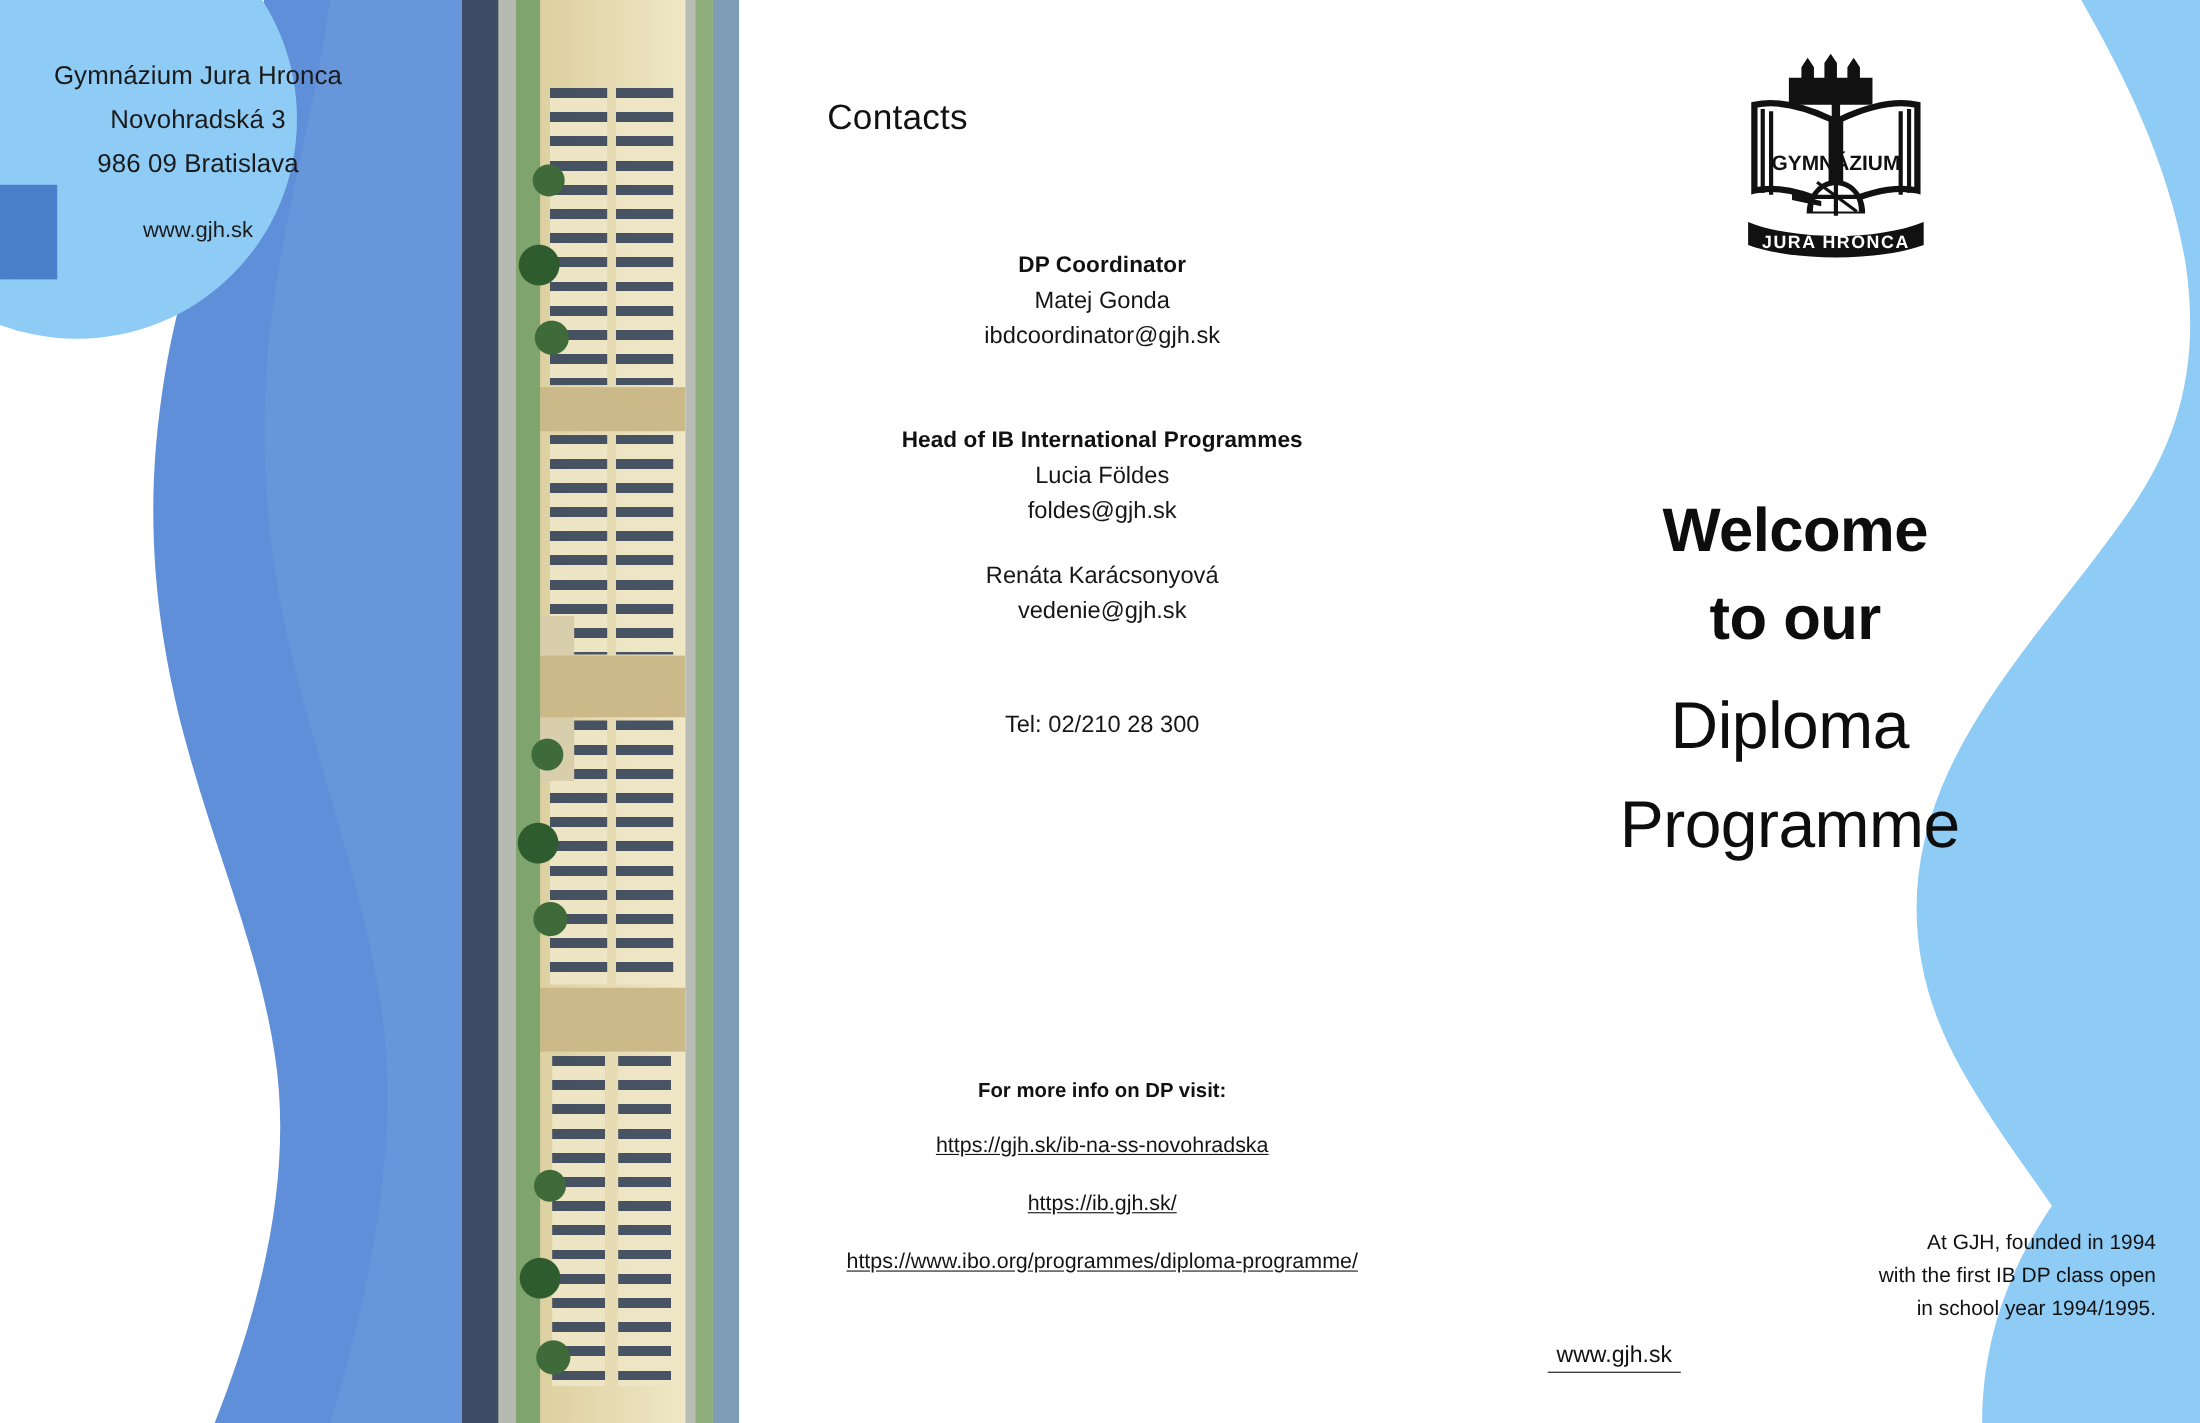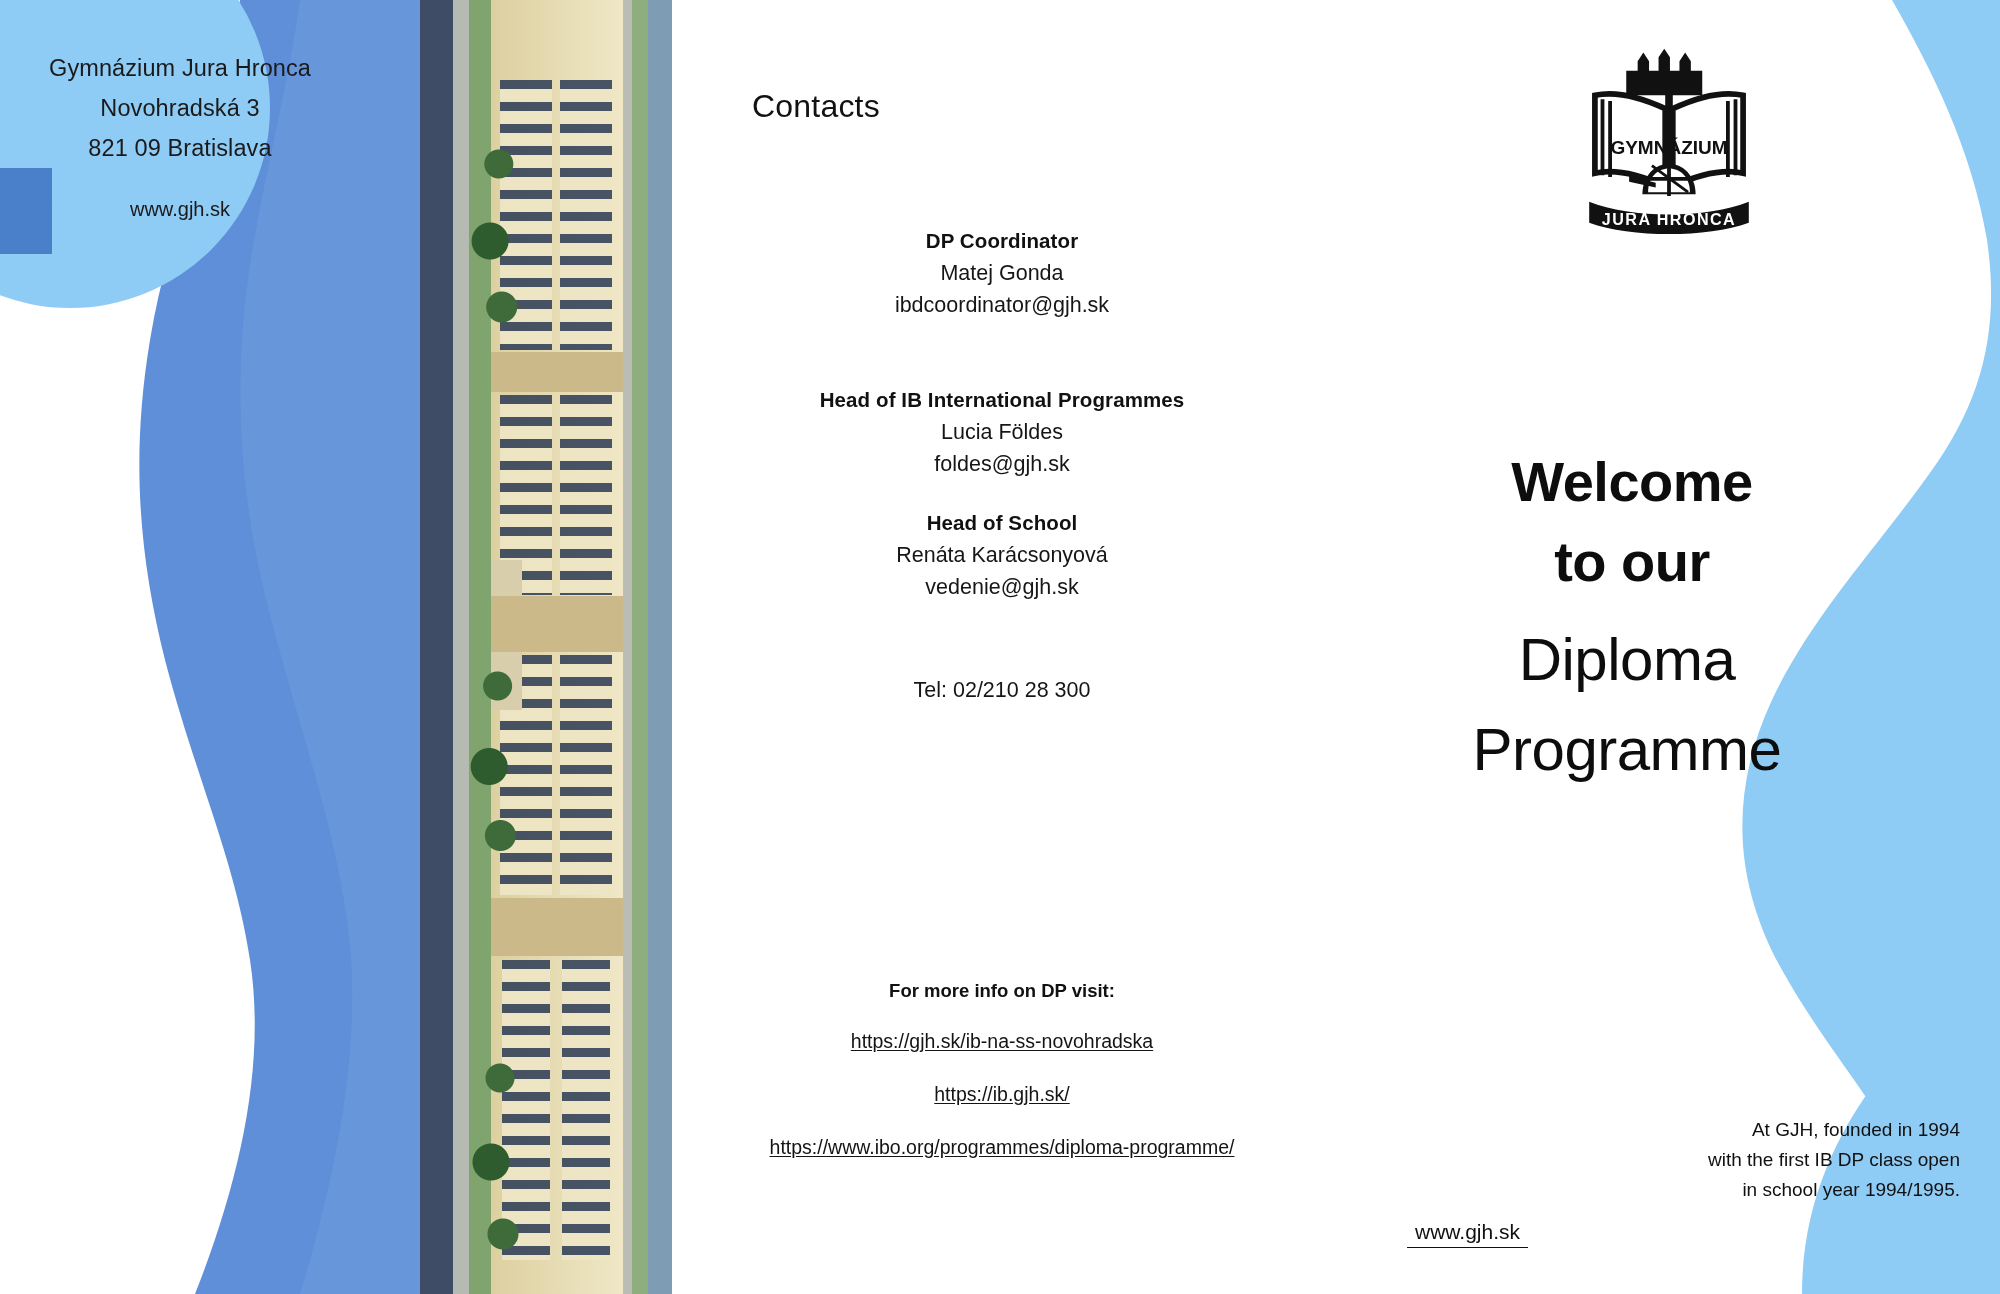--- a/index.html
+++ b/index.html
@@ -259,21 +259,21 @@
           <rect x="45" y="80" width="10" height="18" rx="2" transform="rotate(45 50 50)"></rect>
           <rect x="2" y="45" width="18" height="10" rx="2" transform="rotate(45 50 50)"></rect>
           <rect x="80" y="45" width="18" height="10" rx="2" transform="rotate(45 50 50)"></rect>
         </g>
       </g>
     </svg>
 
     <div class="left-text">
       <div class="addr-line">Gymnázium Jura Hronca</div>
       <div class="addr-line">Novohradská 3</div>
-      <div class="addr-line">821 09 Bratislava</div>
+      <div class="addr-line">986 09 Bratislava</div>
       <div class="site">www.gjh.sk</div>
     </div>
 
     <div class="photo-wrap">
       <div class="photo-inner">
 
         <div class="roadband" style="top:0px;   width:1294px; height:24px; background:#7e9cb4;"></div>
         <div class="grassband" style="top:24px; width:1294px; height:16px; background:#8fae7e;"></div>
         <div class="roadband" style="top:40px;  width:1294px; height:9px;  background:#b9bdb6;"></div>
 
@@ -319,21 +319,20 @@
 
       <div>
         <div class="c-role">Head of IB International Programmes</div>
         <div class="c-name">Lucia Földes</div>
         <div class="c-mail">foldes@gjh.sk</div>
       </div>
 
       <div class="c-gap-sm"></div>
 
       <div>
-        <div class="c-role">Head of School</div>
         <div class="c-name">Renáta Karácsonyová</div>
         <div class="c-mail">vedenie@gjh.sk</div>
       </div>
 
       <div class="c-gap-sm"></div>
 
       <div class="c-tel">Tel: 02/210 28 300</div>
     </div>
 
     <svg class="ib-logo" viewBox="0 0 460 130">

